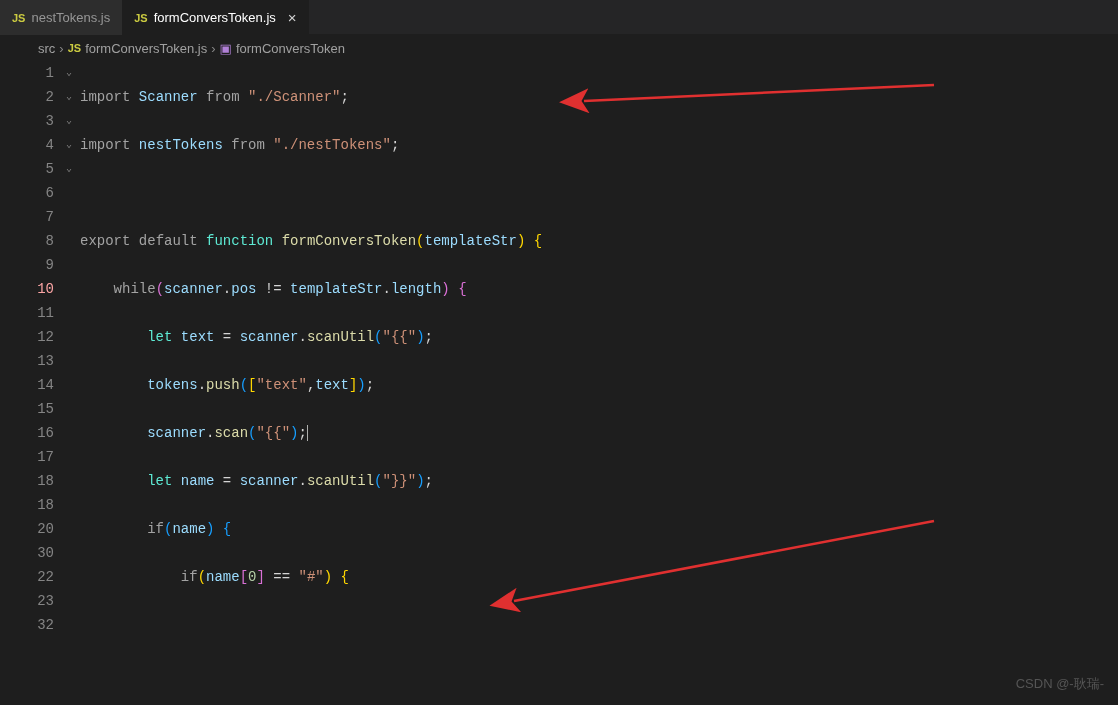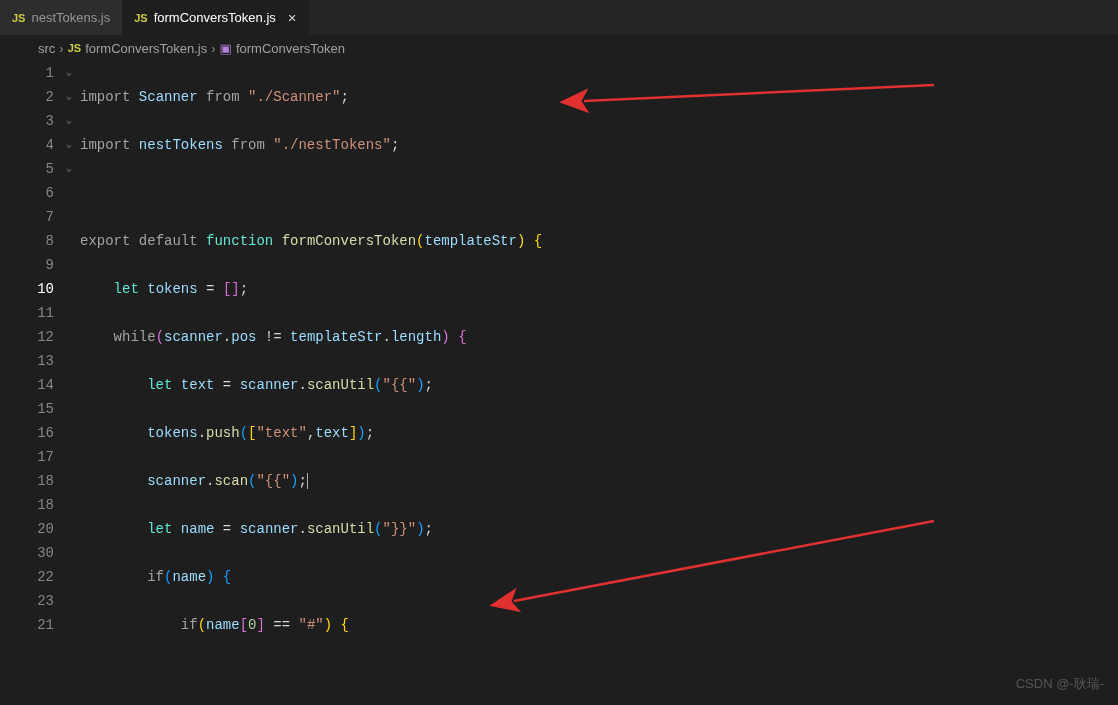--- a/index.html
+++ b/index.html
@@ -63,21 +63,21 @@
       position: relative;
     }
     .gutter {
       width: 80px;
       text-align: right;
       padding-right: 26px;
       color: #858585;
       user-select: none;
       line-height: 24px;
     }
-    .gutter .active-line { color: #ffffff; }
+    .gutter .active-line { color: #fca5a5; }
     .code {
       flex: 1;
       line-height: 24px;
       white-space: pre;
       position: relative;
     }
     .fold-col {
       position: absolute;
       left: 60px;
       top: 0;
@@ -154,21 +154,21 @@
       <div>14</div>
       <div>15</div>
       <div>16</div>
       <div>17</div>
       <div>18</div>
       <div>18</div>
       <div>20</div>
       <div>30</div>
       <div>22</div>
       <div>23</div>
-      <div>21</div>
+      <div>32</div>
   </div>
   <div class="fold-col">
     <div></div>
       <div></div>
       <div></div>
       <div class="chev">⌄</div>
       <div></div>
       <div></div>
       <div class="chev">⌄</div>
       <div></div>
@@ -188,21 +188,20 @@
       <div></div>
       <div></div>
       <div></div>
   </div>
 
   <div class="code">
 <div><span class="mag">import</span> <span class="lblue">Scanner</span> <span class="mag">from</span> <span class="str">"./Scanner"</span><span class="white">;</span></div>
 <div><span class="mag">import</span> <span class="lblue">nestTokens</span> <span class="mag">from</span> <span class="str">"./nestTokens"</span><span class="white">;</span></div>
 <div> </div>
 <div><span class="mag">export</span> <span class="mag">default</span> <span class="blue">function</span> <span class="fn">formConversToken</span><span class="delim">(</span><span class="lblue">templateStr</span><span class="delim">)</span> <span class="delim">{</span></div>
-<div>    <span class="blue">let</span> <span class="lblue">tokens</span><span class="white"> = </span><span class="delim2">[</span><span class="delim2">]</span><span class="white">;</span></div>
 <div>    <span class="mag">while</span><span class="delim2">(</span><span class="lblue">scanner</span><span class="white">.</span><span class="lblue">pos</span><span class="white"> != </span><span class="lblue">templateStr</span><span class="white">.</span><span class="lblue">length</span><span class="delim2">)</span> <span class="delim2">{</span></div>
 <div>        <span class="blue">let</span> <span class="lblue">text</span><span class="white"> = </span><span class="lblue">scanner</span><span class="white">.</span><span class="fn">scanUtil</span><span class="delim3">(</span><span class="str">"{{"</span><span class="delim3">)</span><span class="white">;</span></div>
 <div>        <span class="lblue">tokens</span><span class="white">.</span><span class="fn">push</span><span class="delim3">(</span><span class="delim">[</span><span class="str">"text"</span><span class="white">,</span><span class="lblue">text</span><span class="delim">]</span><span class="delim3">)</span><span class="white">;</span></div>
 <div>        <span class="lblue">scanner</span><span class="white">.</span><span class="fn">scan</span><span class="delim3">(</span><span class="str">"{{"</span><span class="delim3">)</span><span class="white">;</span><span class="caret"></span></div>
 <div>        <span class="blue">let</span> <span class="lblue">name</span><span class="white"> = </span><span class="lblue">scanner</span><span class="white">.</span><span class="fn">scanUtil</span><span class="delim3">(</span><span class="str">"}}"</span><span class="delim3">)</span><span class="white">;</span></div>
 <div>        <span class="mag">if</span><span class="delim3">(</span><span class="lblue">name</span><span class="delim3">)</span> <span class="delim3">{</span></div>
 <div>            <span class="mag">if</span><span class="delim">(</span><span class="lblue">name</span><span class="delim2">[</span><span class="num">0</span><span class="delim2">]</span><span class="white"> == </span><span class="str">"#"</span><span class="delim">)</span> <span class="delim">{</span></div>
 
 
 

